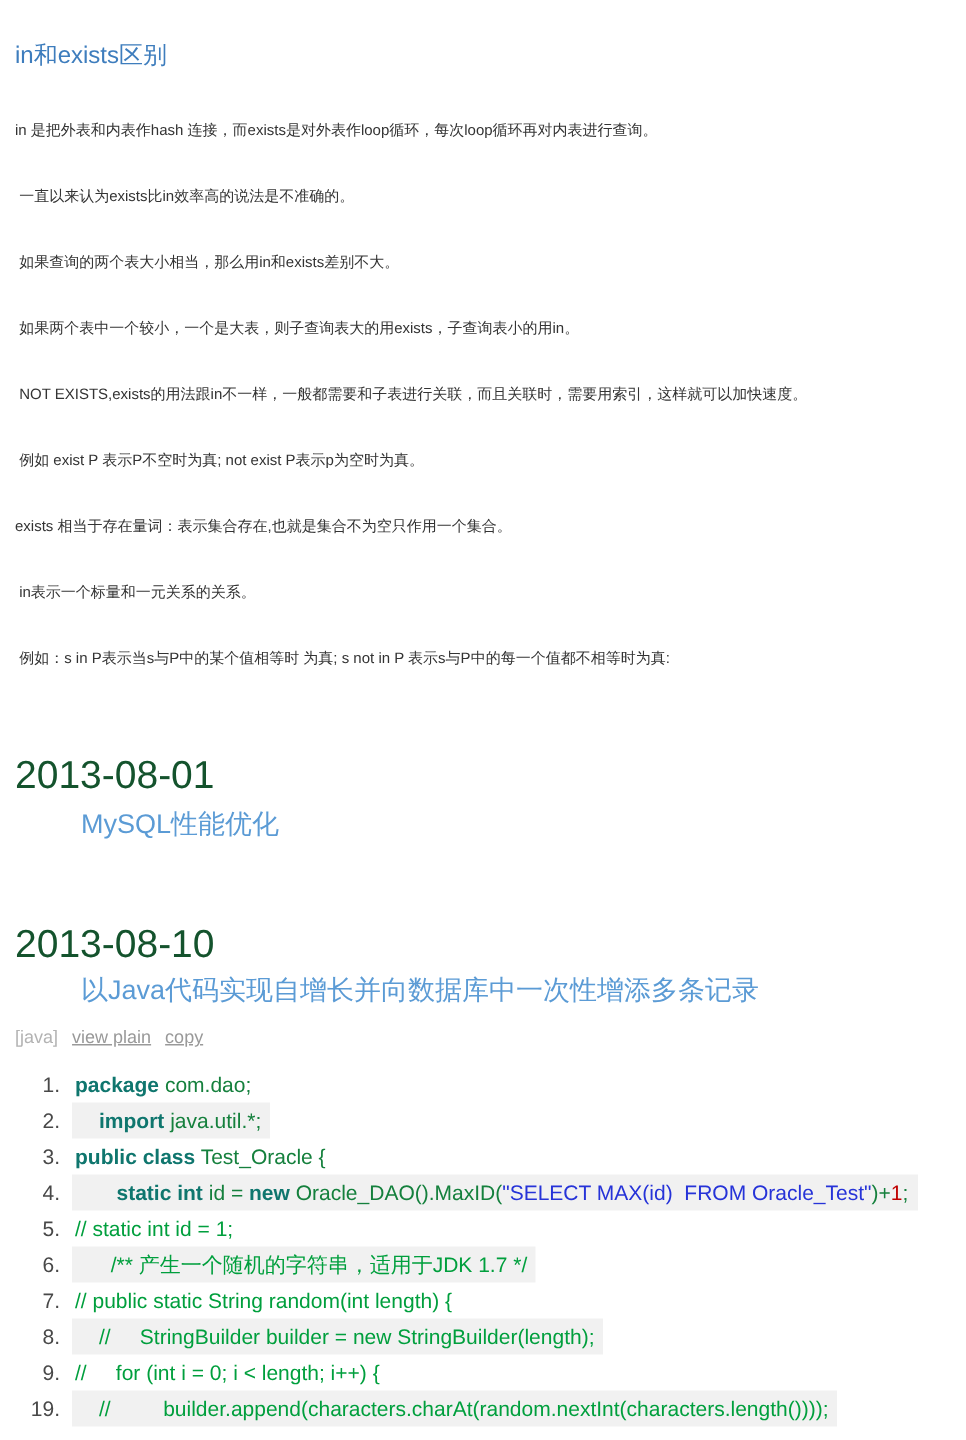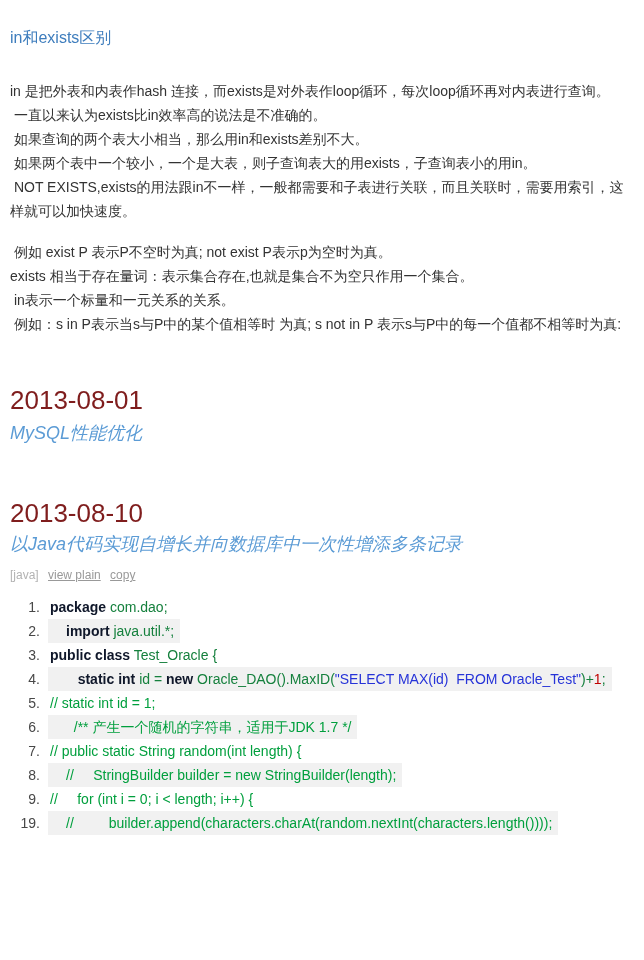--- a/index.html
+++ b/index.html
@@ -17,51 +17,52 @@
   .content {
     padding: 27px 10px 0 10px;
   }
   
   .article-title {
     font-size: 16px;
     line-height: 21px;
     color: #3e7dbd;
     text-decoration: none;
     display: inline-block;
-    margin: 0 0 31px 0;
+    margin: 0 0 8px 0;
     cursor: pointer;
   }
   
   .para {
     margin: 0 0 17px 0;
   }
   .pline {
-    font-size: 14px;
+    font-size: 10px;
     line-height: 24px;
     white-space: pre-wrap;
     color: #333333;
+    margin-top: 20px;
   }
   
   .archive-date {
     font-size: 26px;
     line-height: 30px;
-    color: #7f1d1d;
+    color: #14532d;
     font-weight: 400;
   }
   .date-1 { margin-top: 49px; }
   .date-2 { margin-top: 53px; }
   
   .post-title {
     display: inline-block;
     font-size: 18px;
     line-height: 24px;
-    font-style: italic;
     color: #5b9bd5;
     text-decoration: none;
     cursor: pointer;
+    margin-left: 44px;
   }
   .post-title-1 { margin-top: 6px; }
   .post-title-2 { margin-top: 4px; }
   
   .code-toolbar {
     margin-top: 12px;
     font-size: 12px;
     line-height: 14px;
     color: #b3b3b3;
   }
@@ -96,21 +97,21 @@
   .code {
     white-space: pre-wrap;
     display: inline-block;
     padding: 0 6px 0 2px;
     color: #222222;
   }
   .code.alt {
     background: #f1f1f1;
     padding-left: 18px;
   }
-  .tok-keyword { color: #0f172a; font-weight: bold; }
+  .tok-keyword { color: #0f766e; font-weight: bold; }
   .tok-string  { color: #2633d8; }
   .tok-comment { color: #009f3d; text-align: center; }
   .tok-number  { color: #c00000; }
   .tok-plain   { color: #15803d; }
 </style>
 </head>
 <body>
 
 <div class="content">
 

